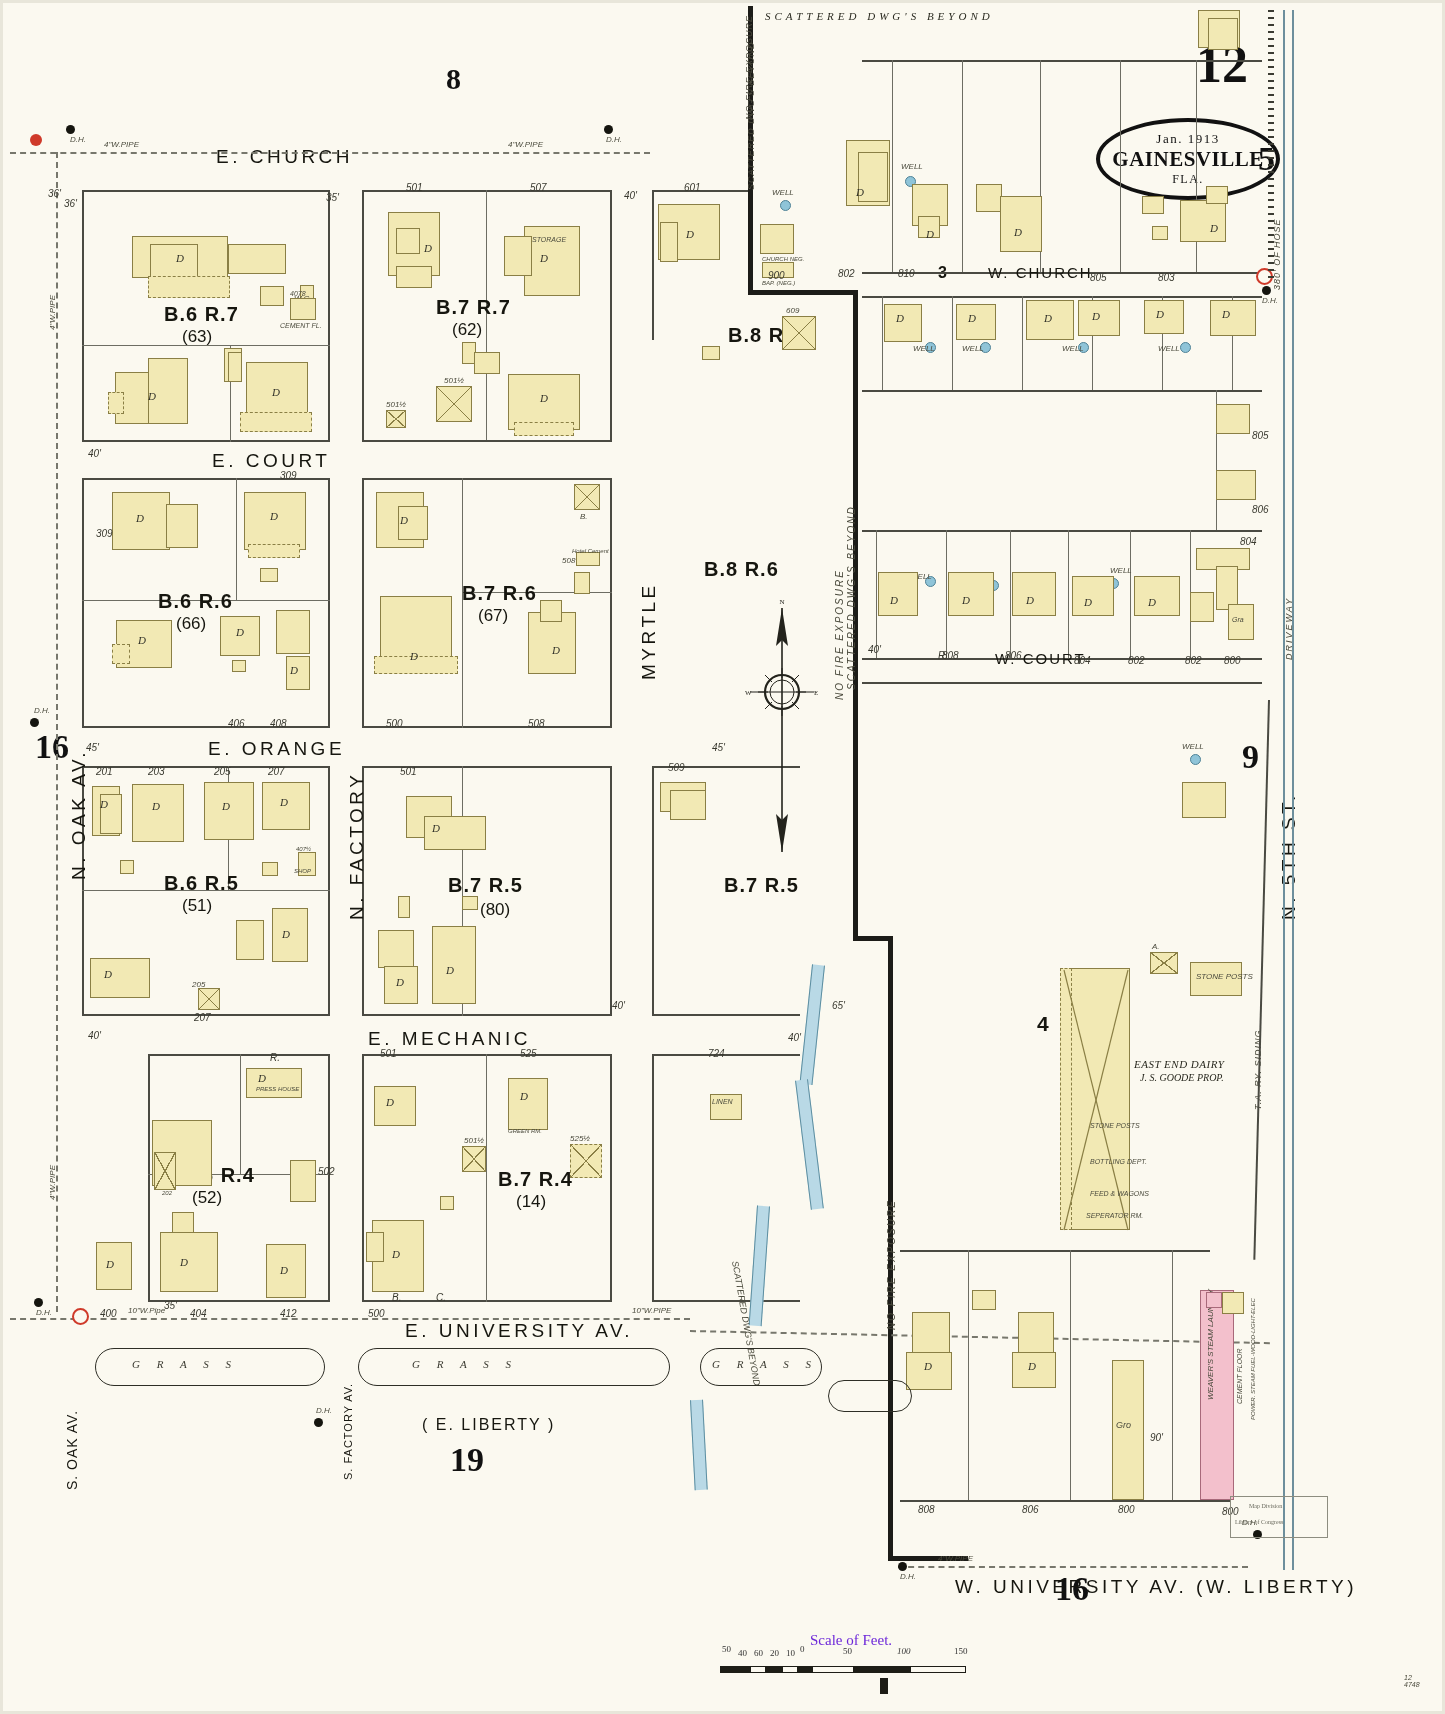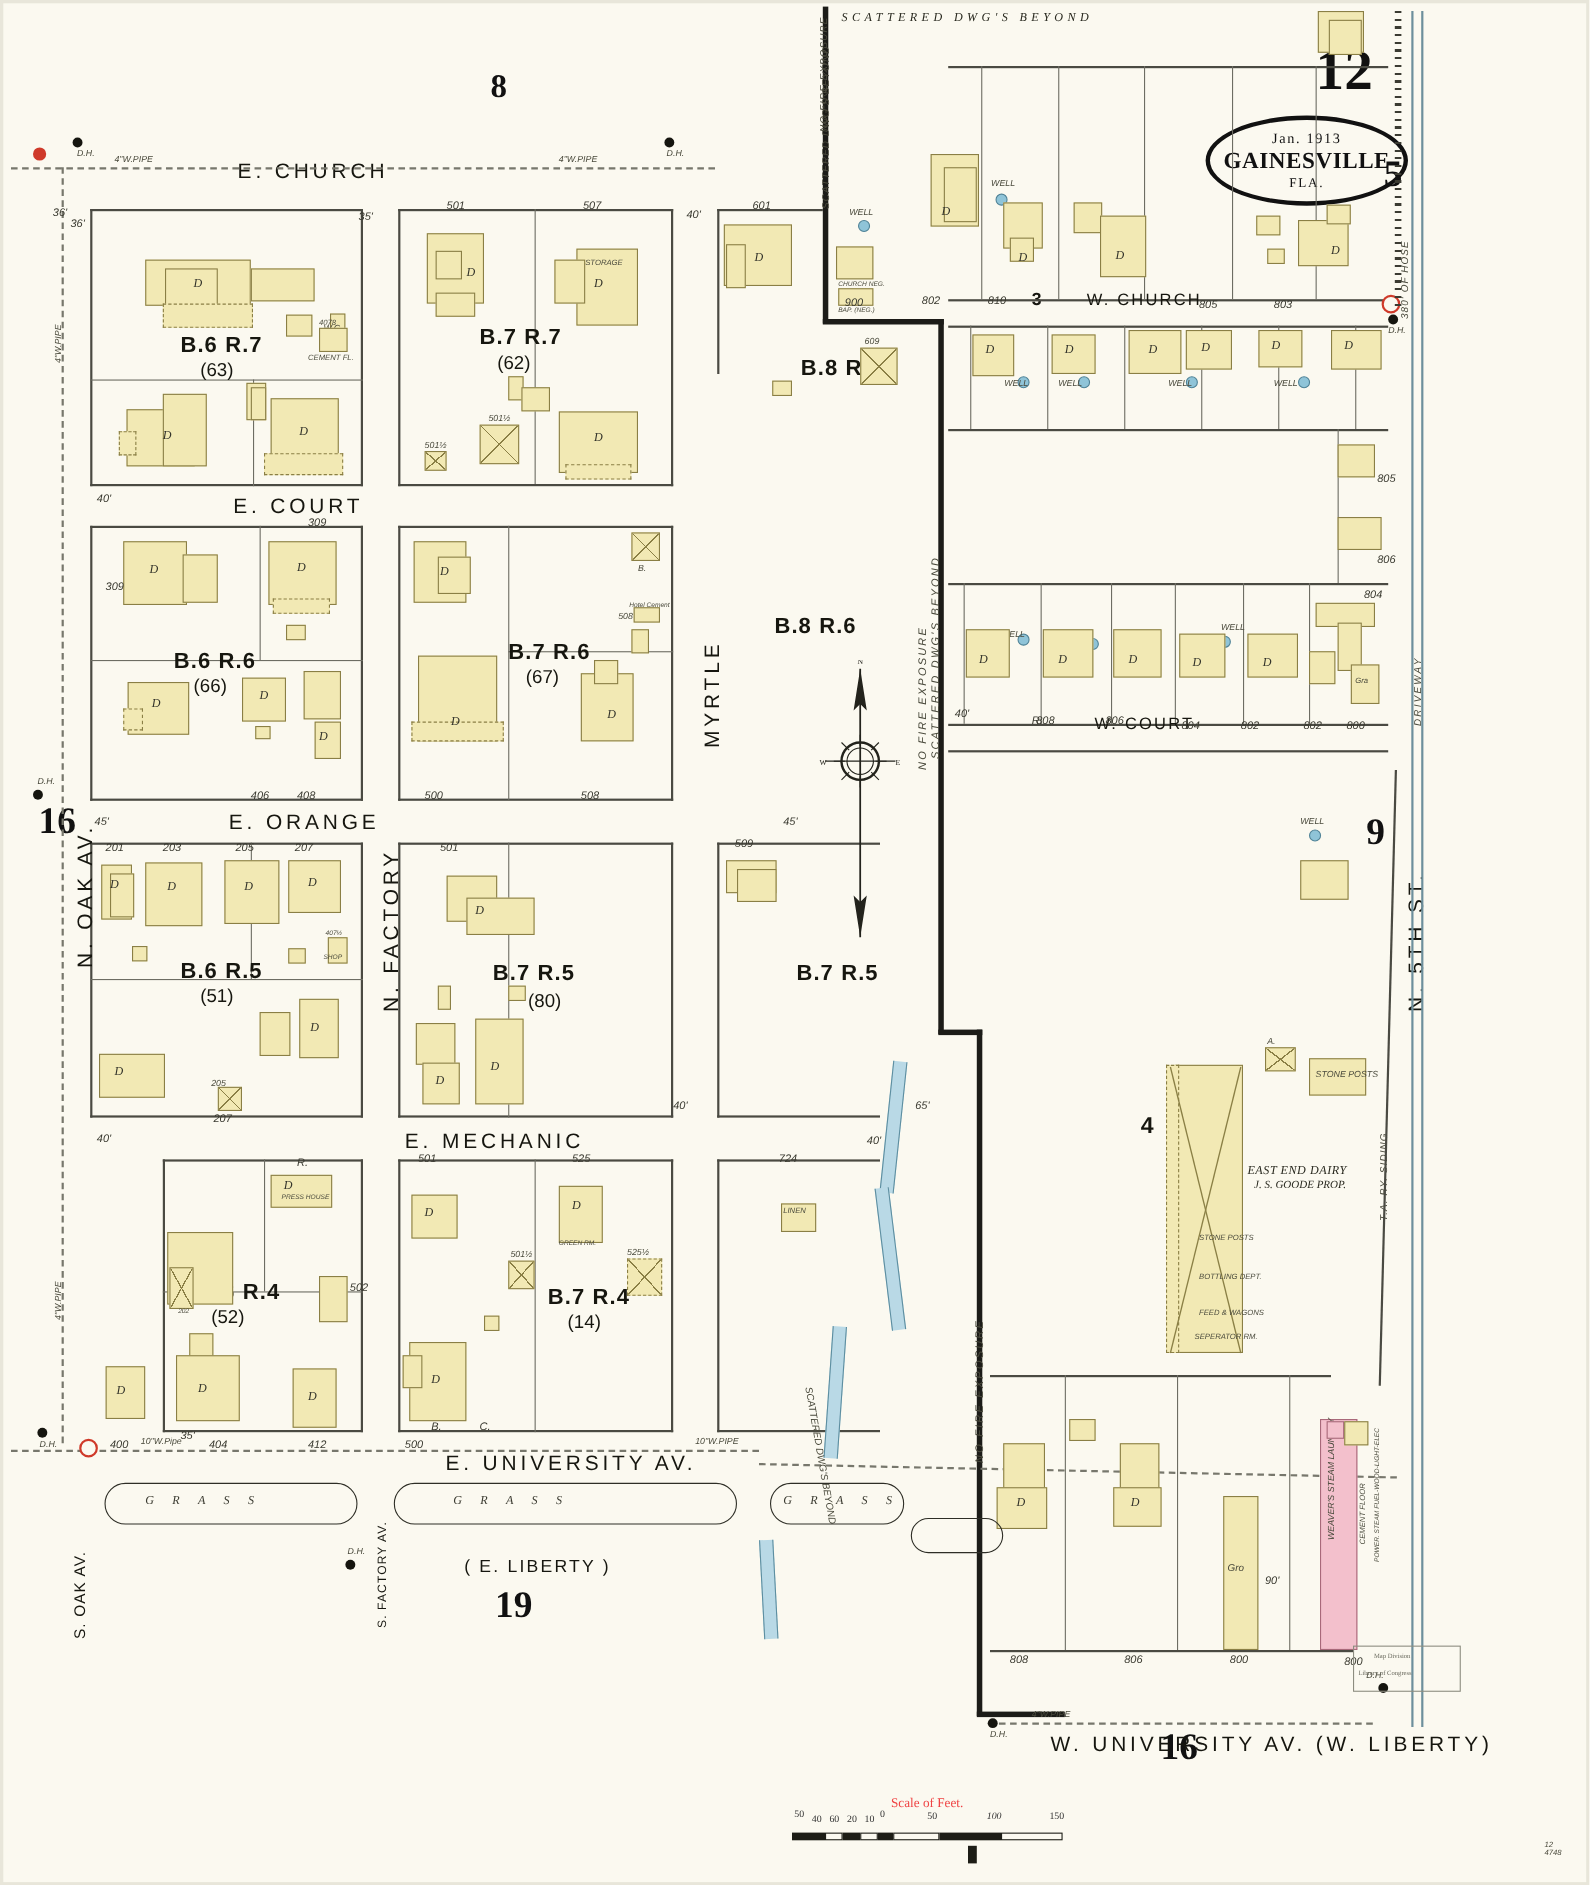--- a/index.html
+++ b/index.html
@@ -53,42 +53,42 @@
   .hyd{position:absolute;width:13px;height:13px;border-radius:50%;border:2px solid #cf3a2a;background:#fbf9f0;}
   .well{position:absolute;width:9px;height:9px;border-radius:50%;background:#8fc4d8;border:1px solid #4f8296;}
   
   .creek{position:absolute;background:#b9d9e6;border-left:1px solid #5d8ea0;border-right:1px solid #5d8ea0;}
   
   .grass{position:absolute;border:1.5px solid #2e2e26;border-radius:40px;background:transparent;}
   .grasstxt{position:absolute;font-size:11px;letter-spacing:7px;font-style:italic;color:#3a3a30;font-family:"Liberation Serif",serif;}
   
   #compass{position:absolute;}
   
-  .scalecap{position:absolute;font-size:12px;color:#ef4444;font-family:"Liberation Serif",serif;}
+  .scalecap{position:absolute;font-size:15px;color:#6d28d9;font-family:"Liberation Serif",serif;}
   .scaletick{position:absolute;font-size:9px;color:#333;font-family:"Liberation Serif",serif;}
   .scalebar{position:absolute;height:7px;background:#1d1d16;}
   .scalebar.hollow{background:#fbf9f0;border:1.5px solid #1d1d16;box-sizing:border-box;}
   
   #loc{position:absolute;border:1px solid #8d8d80;width:96px;height:40px;}
   #loc div{position:absolute;font-size:6px;color:#6a6a5e;font-family:"Liberation Serif",serif;}
   
   .rrhatch{position:absolute;background:repeating-linear-gradient(to bottom,#3b3b32 0 2px,transparent 2px 7px);}
   .rrline{position:absolute;background:#6d8f9c;}
 </style>
 </head>
 <body>
 
 <div id="sheet">
   <div class="paper-edge"></div>
 
   <div class="tinyscript" style="left:765px;top:10px;font-size:11px;letter-spacing:4px;">SCATTERED  DWG'S  BEYOND</div>
 
   <div class="sheetnum" style="left:1196px;top:35px;">12</div>
 
-  <div id="cartouche" style="left:1096px;top:105px;">
+  <div id="cartouche" style="left:1096px;top:118px;">
     <div class="c1">Jan. 1913</div>
     <div class="c2">GAINESVILLE</div>
     <div class="c3">FLA.</div>
   </div>
 
   <div class="edgenum" style="left:1258px;top:140px;">5</div>
   <div class="edgenum" style="left:35px;top:728px;">16</div>
   <div class="edgenum" style="left:1242px;top:738px;">9</div>
   <div class="edgenum" style="left:450px;top:1441px;">19</div>
   <div class="edgenum" style="left:1055px;top:1570px;">16</div>

